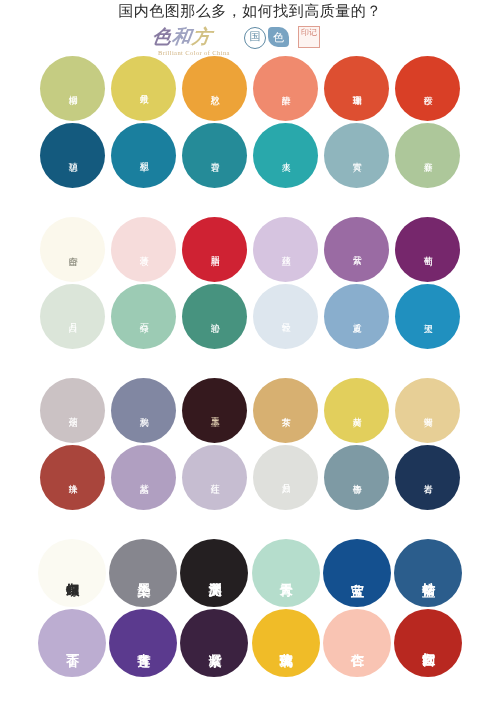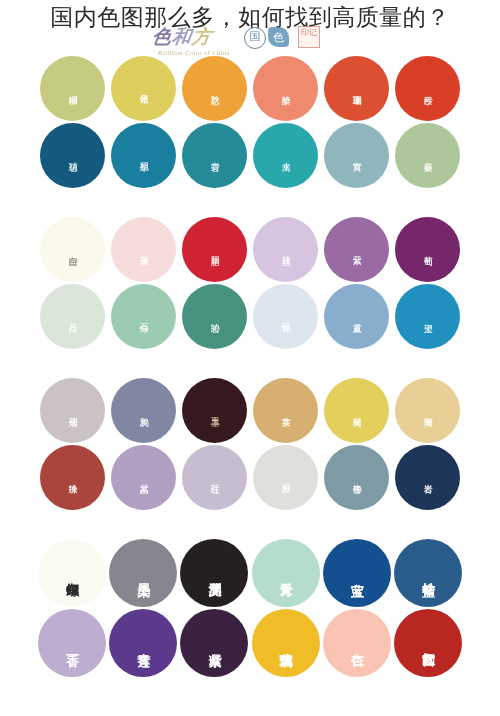--- a/index.html
+++ b/index.html
@@ -21,21 +21,21 @@
     height: 56px;
     width: 500px;
   }
   .headline {
     position: absolute;
     top: 2px;
     left: 0;
     width: 500px;
     text-align: center;
     font-family: "Liberation Sans", "DejaVu Sans", sans-serif;
-    font-size: 23px;
+    font-size: 15px;
     letter-spacing: 0.5px;
     color: #2b2b2b;
     white-space: nowrap;
   }
 
   
   .logo {
     position: absolute;
     top: 24px;
     left: 152px;

